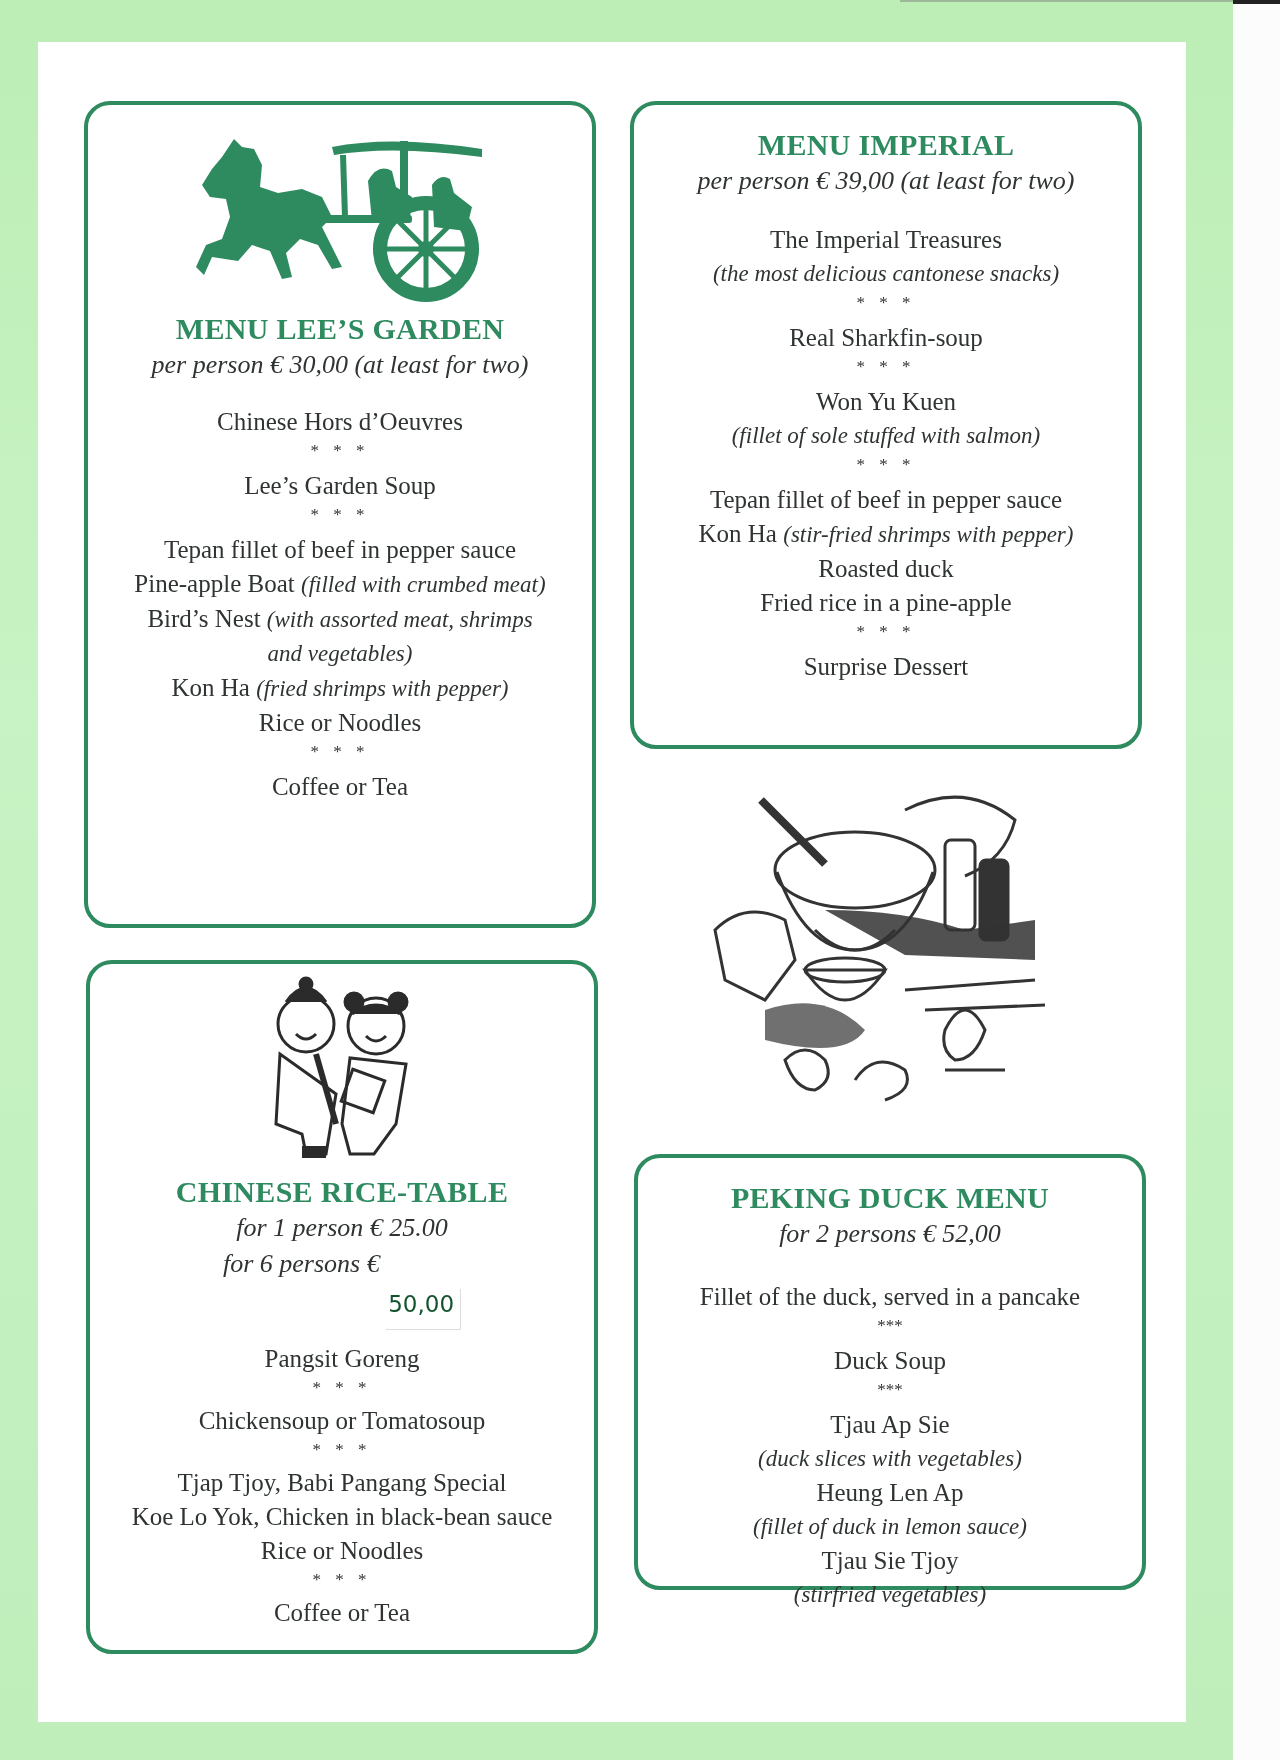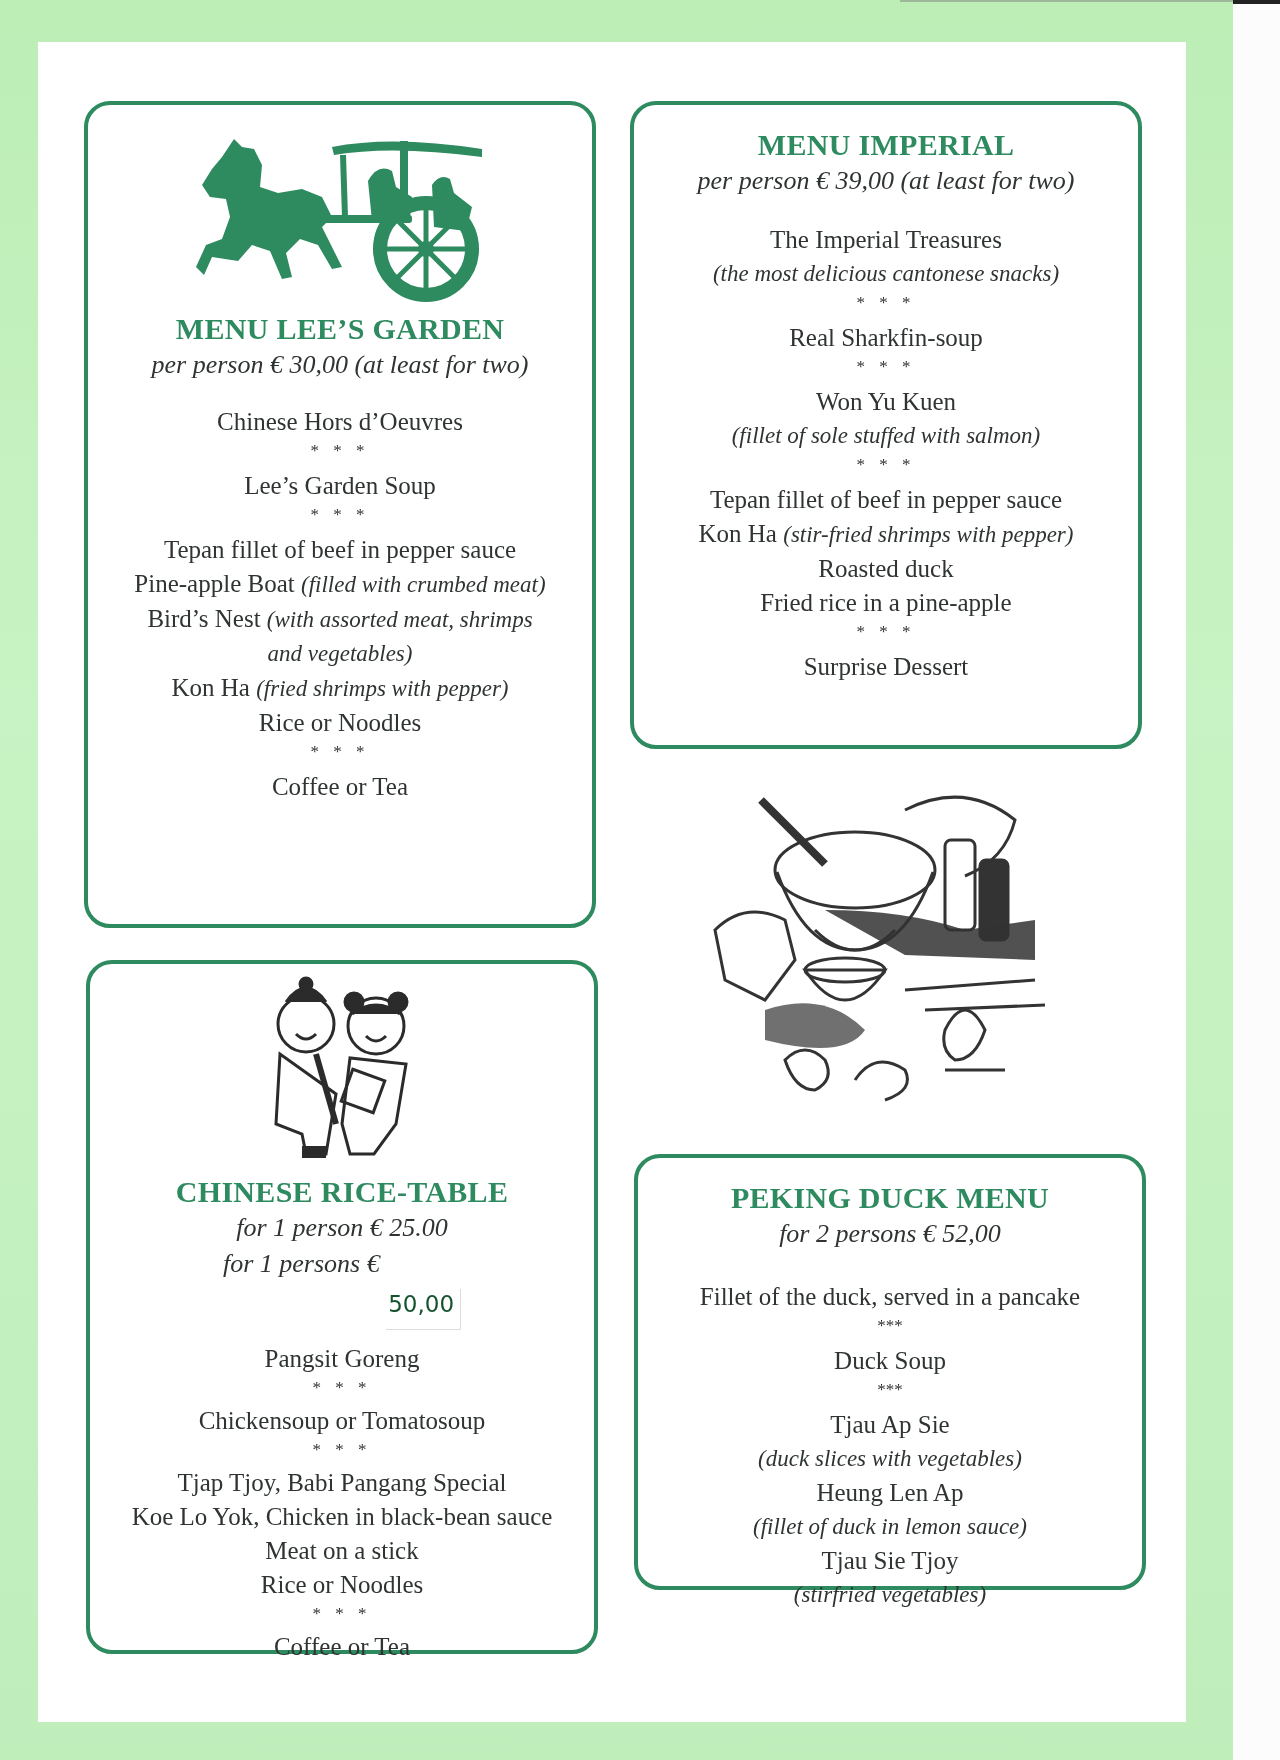--- a/index.html
+++ b/index.html
@@ -194,33 +194,32 @@
           <path d="M104 84 L96 150 L104 180 L128 180 L150 150 L160 90 Z"></path>
           <line x1="70" y1="80" x2="90" y2="150" stroke-width="6"></line>
           <rect x="100" y="100" width="34" height="34" transform="rotate(20 117 117)"></rect>
         </g>
         <rect x="56" y="172" width="24" height="12" fill="#2b2b2b"></rect>
       </svg>
     </div>
     <div class="title">CHINESE RICE-TABLE</div>
     <div class="price">for 1 person € 25.00</div>
     <div class="price">
-      <span>for 1 persons €</span>
+      <span>for 6 persons €</span>
       <span class="handwritten">50,00</span>
     </div>
     <div style="height:12px"></div>
     <div class="item">Pangsit Goreng</div>
     <div class="stars">* * *</div>
     <div class="gap" style="height:4px"></div>
     <div class="item">Chickensoup or Tomatosoup</div>
     <div class="stars">* * *</div>
     <div class="gap" style="height:4px"></div>
     <div class="item">Tjap Tjoy, Babi Pangang Special</div>
     <div class="item">Koe Lo Yok, Chicken in black-bean sauce</div>
-    <div class="item">Meat on a stick</div>
     <div class="item">Rice or Noodles</div>
     <div class="stars">* * *</div>
     <div class="gap" style="height:4px"></div>
     <div class="item">Coffee or Tea</div>
   </div>
 
   <div class="box" style="left:596px; top:1112px; width:512px; height:436px;">
     <div style="height:22px"></div>
     <div class="title">PEKING DUCK MENU</div>
     <div class="price">for 2 persons € 52,00</div>

